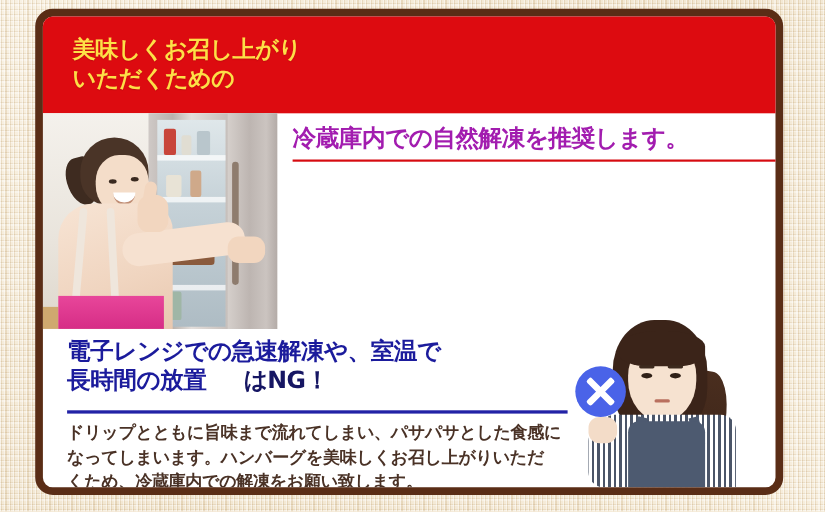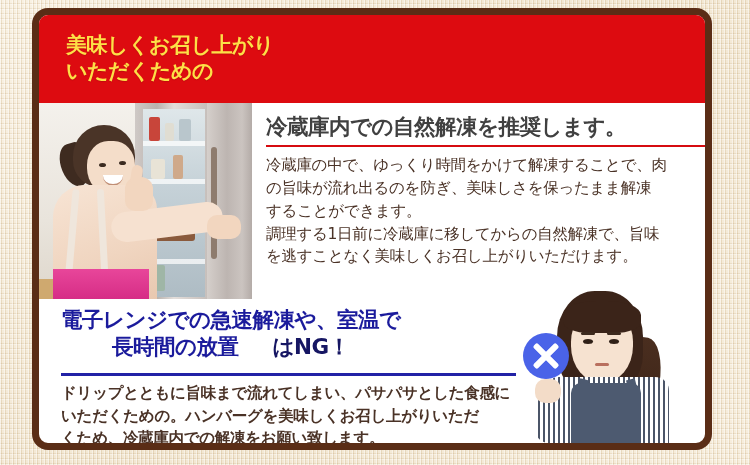--- a/index.html
+++ b/index.html
@@ -202,21 +202,21 @@
     background: #cfa96f;
   }
 
   
   #recommend-block {
     flex: 1;
     padding: 12px 16px 0 14px;
     box-sizing: border-box;
   }
   #recommend-heading {
-    color: #404040;
+    color: #a21caf;
     font-weight: bold;
     font-size: 21.5px;
     letter-spacing: -0.5px;
     line-height: 1.15;
     white-space: nowrap;
   }
   #recommend-rule {
     margin-top: 5px;
     height: 2px;
     background: #d60b10;
@@ -242,21 +242,20 @@
   #ng-heading {
     position: absolute;
     left: 22px;
     top: 6px;
     color: #1b1b9c;
     font-weight: bold;
     font-size: 21.5px;
     line-height: 1.25;
     letter-spacing: -0.5px;
     white-space: pre-line;
-    text-align: center;
   }
   #ng-heading .ng-tail { color: #161663; margin-left: 34px; }
   #ng-rule {
     position: absolute;
     left: 22px;
     top: 72px;
     width: 455px;
     height: 3px;
     background: #2222a6;
   }
@@ -405,37 +404,32 @@
       <div class="woman-skirt"></div>
       <div class="woman-arm"></div>
       <div class="woman-hand"></div>
       <div class="woman-thumb"></div>
       <div class="woman-hand2"></div>
     </div>
 
     <div id="recommend-block">
       <div id="recommend-heading">冷蔵庫内での自然解凍を推奨します。</div>
       <div id="recommend-rule"></div>
-      <div id="recommend-body">冷蔵庫の中で、ゆっくり時間をかけて解凍することで、肉
-の旨味が流れ出るのを防ぎ、美味しさを保ったまま解凍
-することができます。
-調理する1日前に冷蔵庫に移してからの自然解凍で、旨味
-を逃すことなく美味しくお召し上がりいただけます。</div>
     </div>
   </div>
 
   <div id="lower-section">
 
     <div id="ng-heading"><span>電子レンジでの急速解凍や、室温で
 長時間の放置</span><span class="ng-tail">はNG！</span></div>
 
     <div id="ng-rule"></div>
 
     <div id="ng-body">ドリップとともに旨味まで流れてしまい、パサパサとした食感に
-いただくための。ハンバーグを美味しくお召し上がりいただ
+なってしまいます。ハンバーグを美味しくお召し上がりいただ
 くため、冷蔵庫内での解凍をお願い致します。</div>
 
     <div id="ng-photo">
       <div class="ngw-ponytail"></div>
       <div class="ngw-hair-back"></div>
       <div class="ngw-face"></div>
       <div class="ngw-fringe"></div>
       <div class="ngw-brow b1"></div>
       <div class="ngw-brow b2"></div>
       <div class="ngw-eye e1"></div>

